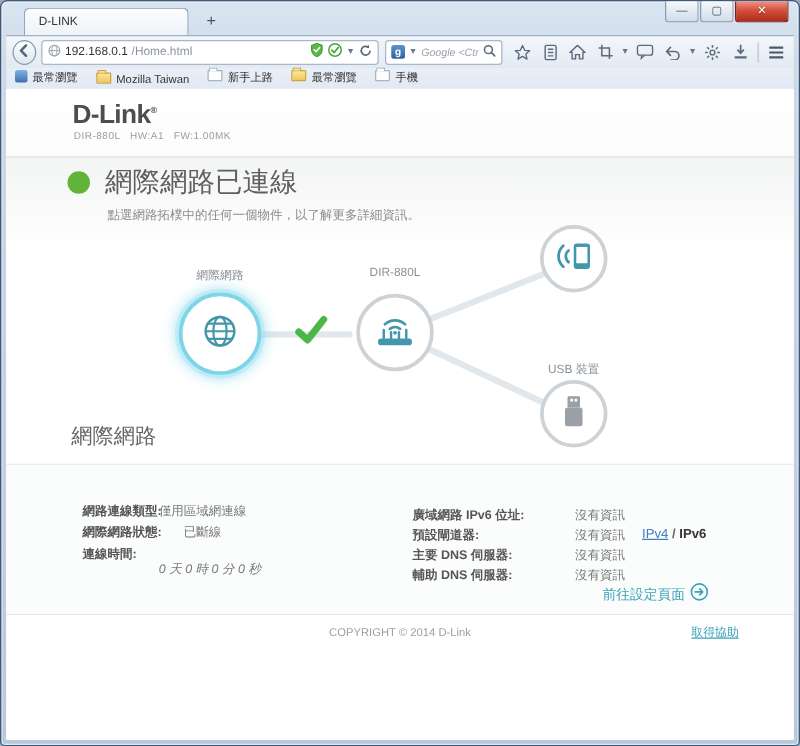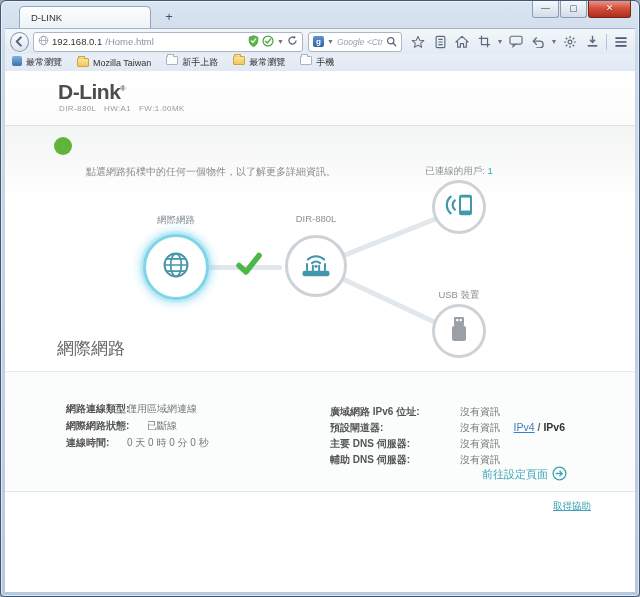--- a/index.html
+++ b/index.html
@@ -260,20 +260,21 @@
       <div class="band"></div>
 
       <div class="site-header">
         <div class="logo">
           <span>D-Link</span><sup>®</sup>
         </div>
         <div class="model">DIR-880L   HW:A1   FW:1.00MK</div>
       </div>
 
       <div class="status-dot" style="background:#61b339"></div>
+      <div class="status-title">網際網路已連線</div>
       <div class="status-sub">點選網路拓樸中的任何一個物件，以了解更多詳細資訊。</div>
 
       <div class="tline" style="left:199px; top:194px; width:78px;"></div>
       <div class="tline rot" style="left:311px; top:193px; width:154px; transform:rotate(-21.7deg);"></div>
       <div class="tline rot" style="left:311px; top:193px; width:158px; transform:rotate(25.1deg);"></div>
 
       <div class="checkmark" style="left:230px; top:179px;">
         <svg width="28" height="28" viewBox="0 0 28 28">
             <path d="M4 15.5 11 22 24 5.5" fill="none" stroke="#4bb749" stroke-width="5.5" stroke-linecap="round" stroke-linejoin="round"></path>
           </svg>
@@ -296,23 +297,20 @@
           <svg width="36" height="30" viewBox="0 0 40 32">
               <path d="M11 11a13 13 0 0 1 18 0" fill="none" stroke="#4496ab" stroke-width="2.4" stroke-linecap="round"></path>
               <path d="M15.5 15a7 7 0 0 1 9 0" fill="none" stroke="#4496ab" stroke-width="2.4" stroke-linecap="round"></path>
               <circle cx="20" cy="18.5" r="1.7" fill="#4496ab"></circle>
               <path d="M10 16v7M16.5 18v5M23.5 18v5M30 16v7" stroke="#4496ab" stroke-width="2.2" stroke-linecap="round"></path>
               <rect x="5" y="23.5" width="30" height="6" rx="2.5" fill="#4496ab"></rect>
             </svg>
         </span>
       </div>
 
-      <div class="tlabel" style="left:394px; top:94px; width:120px;">
-        <span>已連線的用戶:</span> <span class="tcount">1</span>
-      </div>
       <div class="node gray" style="left:427px; top:109px; width:54px; height:54px;">
         <span>
           <svg width="30" height="26" viewBox="0 0 32 28">
               <path d="M7 5a12 12 0 0 0 0 18" fill="none" stroke="#4496ab" stroke-width="2.4" stroke-linecap="round"></path>
               <path d="M11.5 9a6.5 6.5 0 0 0 0 10" fill="none" stroke="#4496ab" stroke-width="2.4" stroke-linecap="round"></path>
               <rect x="16" y="3" width="14" height="22" rx="2.5" fill="#4496ab"></rect>
               <rect x="18.2" y="6" width="9.6" height="14" fill="#fff"></rect>
             </svg>
         </span>
       </div>
@@ -336,21 +334,21 @@
         <span class="dlabel">網路連線類型:</span>
       </div>
       <div class="drow dvalue" style="left:122px; top:331px;">僅用區域網連線</div>
       <div class="drow" style="left:61px; top:348px;">
         <span class="dlabel">網際網路狀態:</span>
       </div>
       <div class="drow dvalue" style="left:122px; top:348px;padding-left:20px;">已斷線</div>
       <div class="drow" style="left:61px; top:365px;">
         <span class="dlabel">連線時間:</span>
       </div>
-      <div class="drow dvalue" style="left:122px; top:365px;">0 天 0 時 0 分 0 秒</div>
+      <div class="drow dvalue" style="left:122px; top:377px;font-style:italic;">0 天 0 時 0 分 0 秒</div>
 
       <div class="ip-toggle">
         <span class="ipv4">IPv4</span>
         <span class="ipsep">/</span>
         <span class="ipv6">IPv6</span>
       </div>
 
       <div class="drow" style="left:325px; top:334px;">
         <span class="dlabel">廣域網路 IPv6 位址:</span>
       </div>
@@ -371,17 +369,18 @@
       <div class="go-link">
         <span>前往設定頁面</span>
         <span>
           <svg width="15" height="15" viewBox="0 0 16 16">
               <circle cx="8" cy="8" r="6.8" fill="none" stroke="#3aa3b8" stroke-width="1.4"></circle>
               <path d="M4.5 8h6M8.3 5.5 10.8 8l-2.5 2.5" fill="none" stroke="#3aa3b8" stroke-width="1.4" stroke-linecap="round"></path>
             </svg>
         </span>
       </div>
 
+      <div class="copyright">COPYRIGHT © 2014 D-Link</div>
       <div class="help-link">取得協助</div>
     </div>
   </div>
 
 </div>
 
 </body></html>

